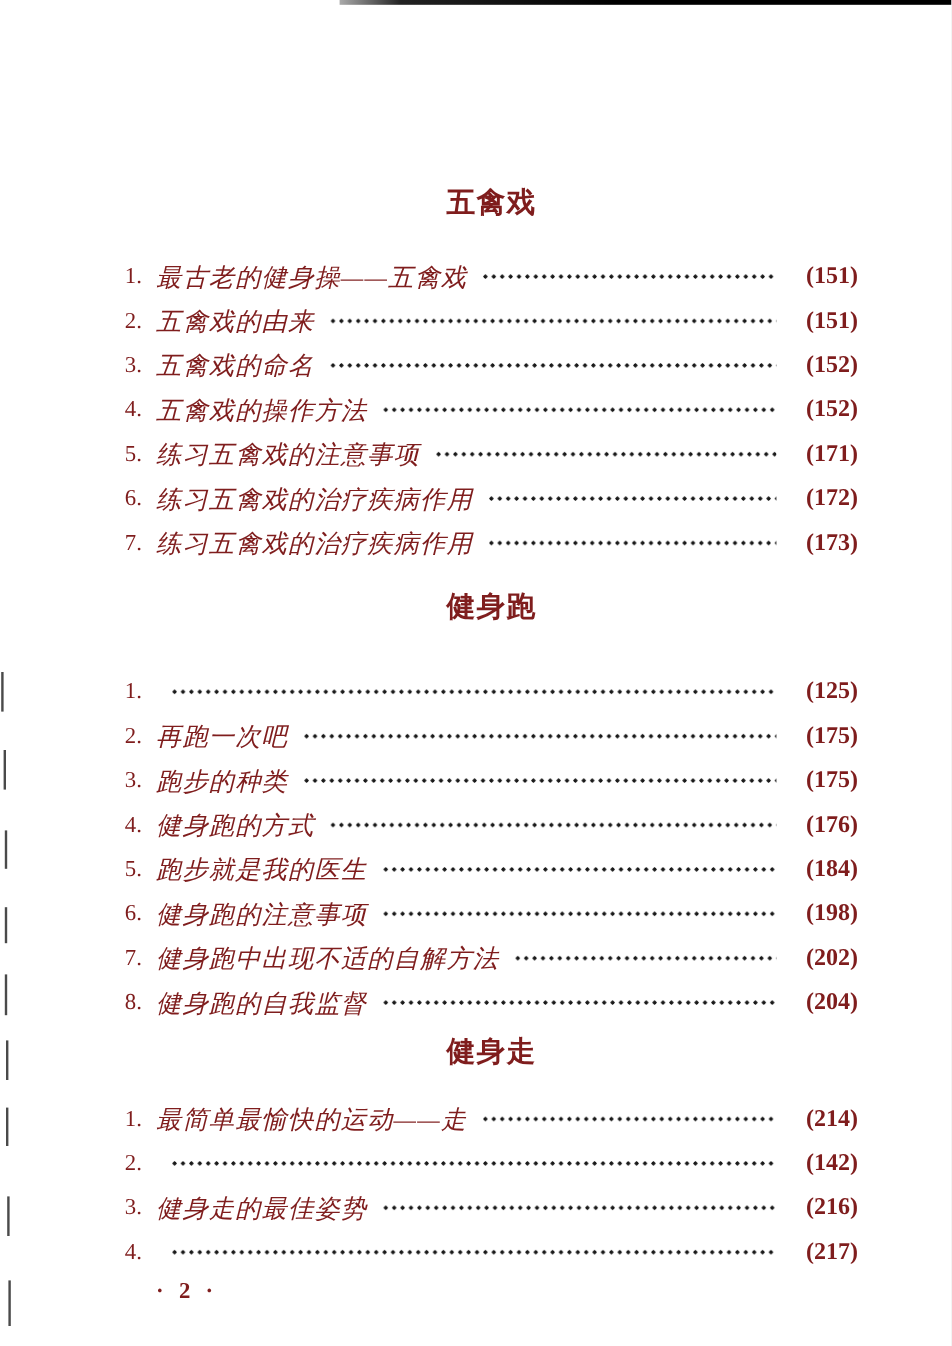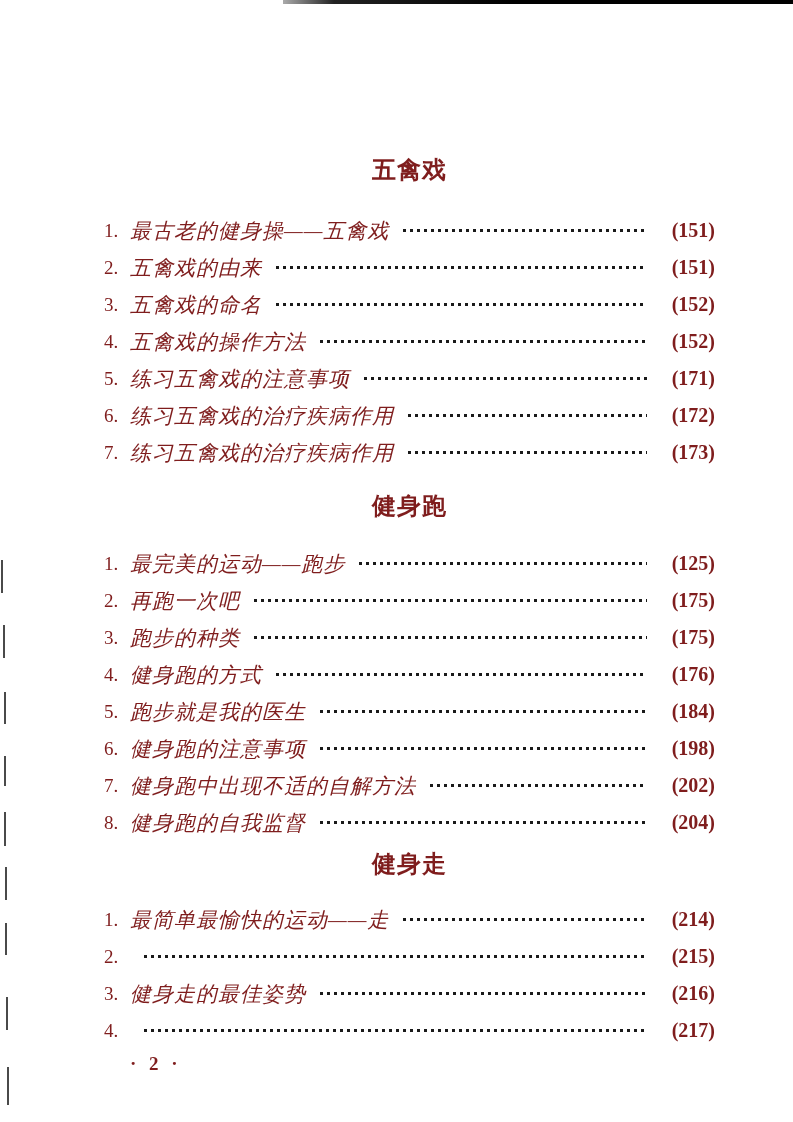--- a/index.html
+++ b/index.html
@@ -20,21 +20,21 @@
   .edge-mark {
     position:absolute; width:2px; background:#4a4a4a;
   }
   
   .content { padding:155px 78px 0 104px; }
   .sec-title {
     margin:0 0 27px 0;
     font-size:24px; line-height:30px; font-weight:700;
     text-align:center; letter-spacing:1px;
   }
-  .sec-2 .sec-title { margin-top:20px; margin-bottom:24px; }
+  .sec-2 .sec-title { margin-top:20px; margin-bottom:37px; }
   .sec-3 .sec-title { margin-top:8px; margin-bottom:22px; }
   .row {
     display:flex; align-items:center;
     height:37px; font-size:21px; white-space:nowrap;
   }
   .num { width:26px; flex:0 0 auto; font-size:19px; }
   .title { flex:0 0 auto; letter-spacing:1px;font-style:italic; }
   .leader {
     flex:1 1 auto; height:37px; margin:0 8px 0 12px;
     background-image:radial-gradient(circle,#1a1a1a 1.5px,transparent 1.8px);
@@ -98,21 +98,20 @@
             <span class="num">7.</span>
             <span class="title">练习五禽戏的治疗疾病作用</span>
             <span class="leader"></span>
             <span class="pageno">(173)</span>
           </div>
         </section>
         <section class="sec-2">
           <h2 class="sec-title">健身跑</h2>
           <div class="row">
             <span class="num">1.</span>
-            <span class="title">最完美的运动——跑步</span>
             <span class="leader"></span>
             <span class="pageno">(125)</span>
           </div>
           <div class="row">
             <span class="num">2.</span>
             <span class="title">再跑一次吧</span>
             <span class="leader"></span>
             <span class="pageno">(175)</span>
           </div>
           <div class="row">
@@ -156,21 +155,21 @@
           <h2 class="sec-title">健身走</h2>
           <div class="row">
             <span class="num">1.</span>
             <span class="title">最简单最愉快的运动——走</span>
             <span class="leader"></span>
             <span class="pageno">(214)</span>
           </div>
           <div class="row">
             <span class="num">2.</span>
             <span class="leader"></span>
-            <span class="pageno">(215)</span>
+            <span class="pageno">(142)</span>
           </div>
           <div class="row">
             <span class="num">3.</span>
             <span class="title">健身走的最佳姿势</span>
             <span class="leader"></span>
             <span class="pageno">(216)</span>
           </div>
           <div class="row">
             <span class="num">4.</span>
             <span class="leader"></span>

